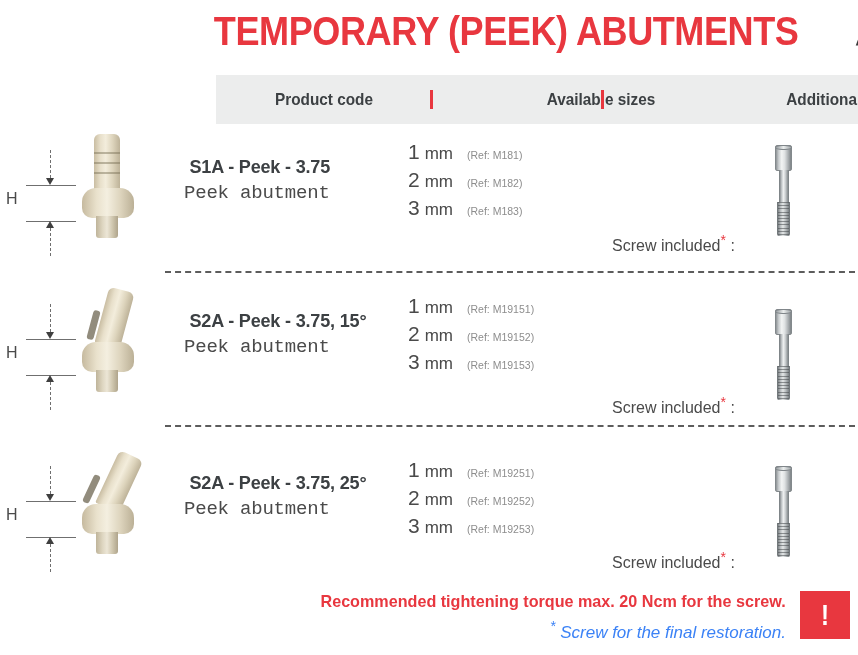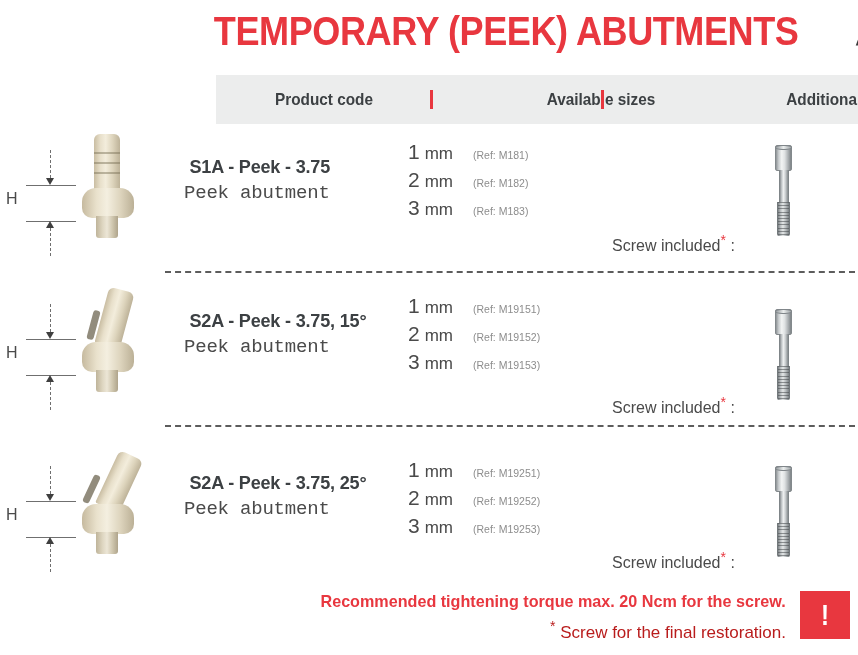--- a/index.html
+++ b/index.html
@@ -78,21 +78,21 @@
     margin-top:4px;letter-spacing:-0.2px;font-family:Liberation Mono, monospace;
   }
 
   
   .sizes-cell{position:absolute;left:408px;top:12px;width:190px;}
   .size-line{
     display:flex;align-items:baseline;margin-bottom:4px;height:24px;
   }
   .size-num{font-size:21px;color:#4a4a4a;font-weight:normal;}
   .size-unit{font-size:17px;color:#4a4a4a;margin-left:5px;}
-  .size-ref{font-size:10.5px;color:#8d8d8d;margin-left:20px;}
+  .size-ref{font-size:10.5px;color:#8d8d8d;margin-left:14px;}
 
   
   .screw-cell{
     position:absolute;left:600px;top:12px;width:258px;height:150px;
   }
   .screw-label{
     position:absolute;left:12px;top:92px;
     font-size:16px;color:#4a4a4a;white-space:nowrap;
   }
   .screw-label .ast{color:#e8373f;font-size:14px;vertical-align:super;}
@@ -187,21 +187,21 @@
 
   
   .footer{position:absolute;left:0;top:588px;width:858px;height:67px;}
   .foot-line1{
     position:absolute;right:72px;top:4px;
     font-size:17px;font-weight:bold;color:#e8373f;white-space:nowrap;
     transform:scaleX(0.95);transform-origin:right center;
   }
   .foot-line2{
     position:absolute;right:72px;top:30px;
-    font-size:17px;font-weight:normal;color:#b91c1c;white-space:nowrap;
+    font-size:17px;font-weight:normal;color:#3b82f6;white-space:nowrap;font-style:italic;
   }
   .foot-line2 .ast{vertical-align:super;font-size:14px;}
   .warn-box{
     position:absolute;left:800px;top:591px;width:50px;height:48px;
     background:#e8373f;
     display:flex;align-items:center;justify-content:center;
   }
   .warn-mark{
     color:#ffffff;font-size:30px;font-weight:bold;line-height:1;
     transform:scaleX(0.8);

